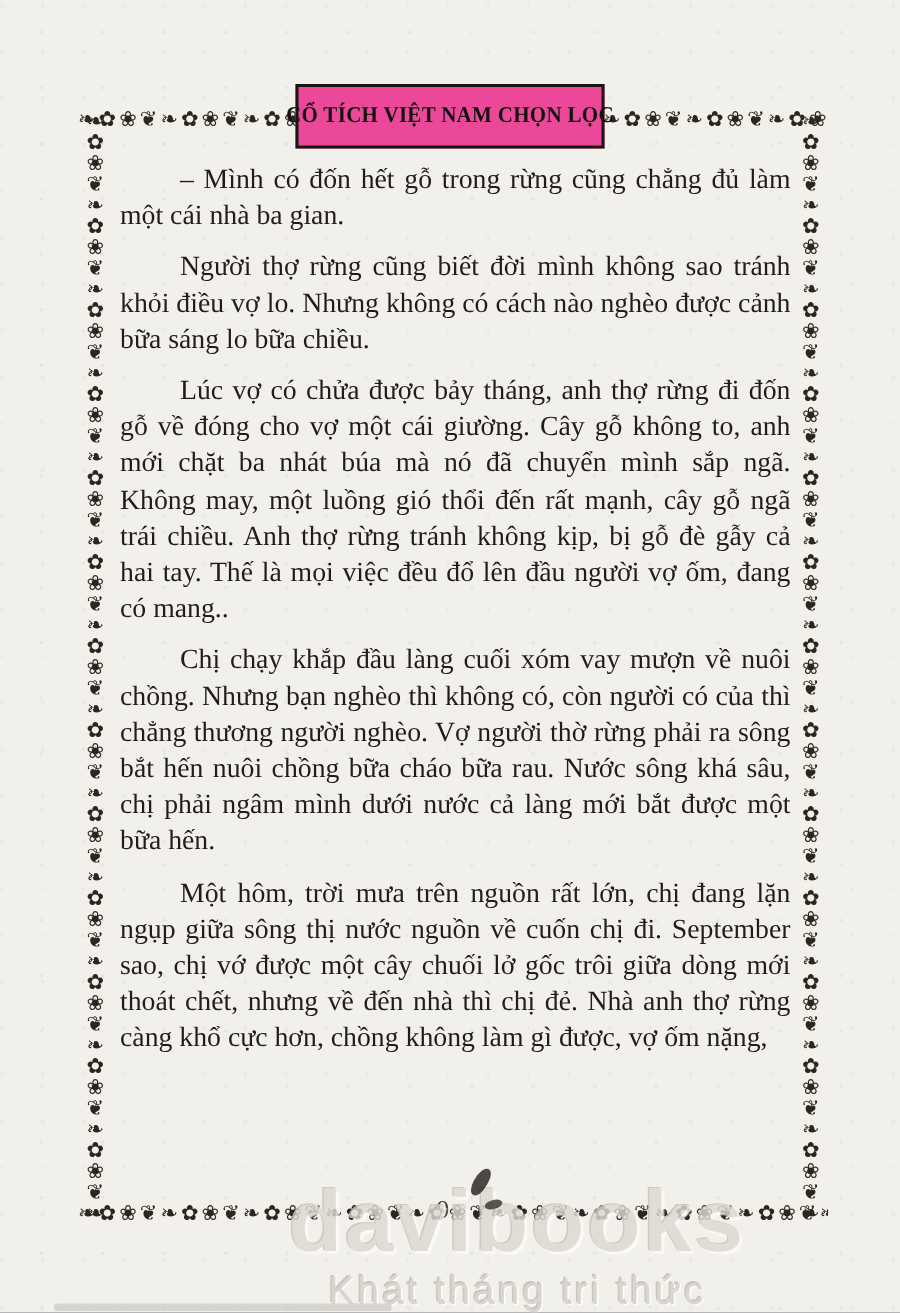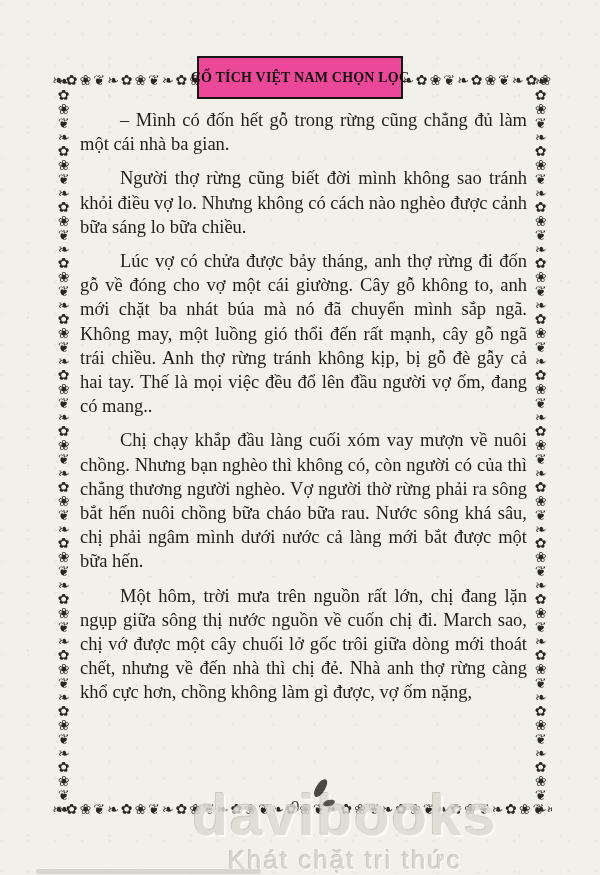--- a/index.html
+++ b/index.html
@@ -90,27 +90,27 @@
 
   <div class="title-box">
     <span>CỔ TÍCH VIỆT NAM CHỌN LỌC</span>
   </div>
 
   <div class="story">
     <p>– Mình có đốn hết gỗ trong rừng cũng chẳng đủ làm một cái nhà ba gian.</p>
     <p>Người thợ rừng cũng biết đời mình không sao tránh khỏi điều vợ lo. Nhưng không có cách nào nghèo được cảnh bữa sáng lo bữa chiều.</p>
     <p>Lúc vợ có chửa được bảy tháng, anh thợ rừng đi đốn gỗ về đóng cho vợ một cái giường. Cây gỗ không to, anh mới chặt ba nhát búa mà nó đã chuyển mình sắp ngã. Không may, một luồng gió thổi đến rất mạnh, cây gỗ ngã trái chiều. Anh thợ rừng tránh không kịp, bị gỗ đè gẫy cả hai tay. Thế là mọi việc đều đổ lên đầu người vợ ốm, đang có mang..</p>
     <p>Chị chạy khắp đầu làng cuối xóm vay mượn về nuôi chồng. Nhưng bạn nghèo thì không có, còn người có của thì chẳng thương người nghèo. Vợ người thờ rừng phải ra sông bắt hến nuôi chồng bữa cháo bữa rau. Nước sông khá sâu, chị phải ngâm mình dưới nước cả làng mới bắt được một bữa hến.</p>
-    <p>Một hôm, trời mưa trên nguồn rất lớn, chị đang lặn ngụp giữa sông thị nước nguồn về cuốn chị đi. March sao, chị vớ được một cây chuối lở gốc trôi giữa dòng mới thoát chết, nhưng về đến nhà thì chị đẻ. Nhà anh thợ rừng càng khổ cực hơn, chồng không làm gì được, vợ ốm nặng,</p>
+    <p>Một hôm, trời mưa trên nguồn rất lớn, chị đang lặn ngụp giữa sông thị nước nguồn về cuốn chị đi. September sao, chị vớ được một cây chuối lở gốc trôi giữa dòng mới thoát chết, nhưng về đến nhà thì chị đẻ. Nhà anh thợ rừng càng khổ cực hơn, chồng không làm gì được, vợ ốm nặng,</p>
   </div>
 
   <div class="page-num">9</div>
 
   <div class="watermark">
     <div class="wm-brand">davibooks</div>
-    <div class="wm-slogan">Khát chặt tri thức</div>
+    <div class="wm-slogan">Khát tháng tri thức</div>
   </div>
 
   <div class="smudge-1"></div>
   <div class="smudge-2"></div>
   <div class="scan-streak"></div>
 
 </div>
 
 </body></html>

